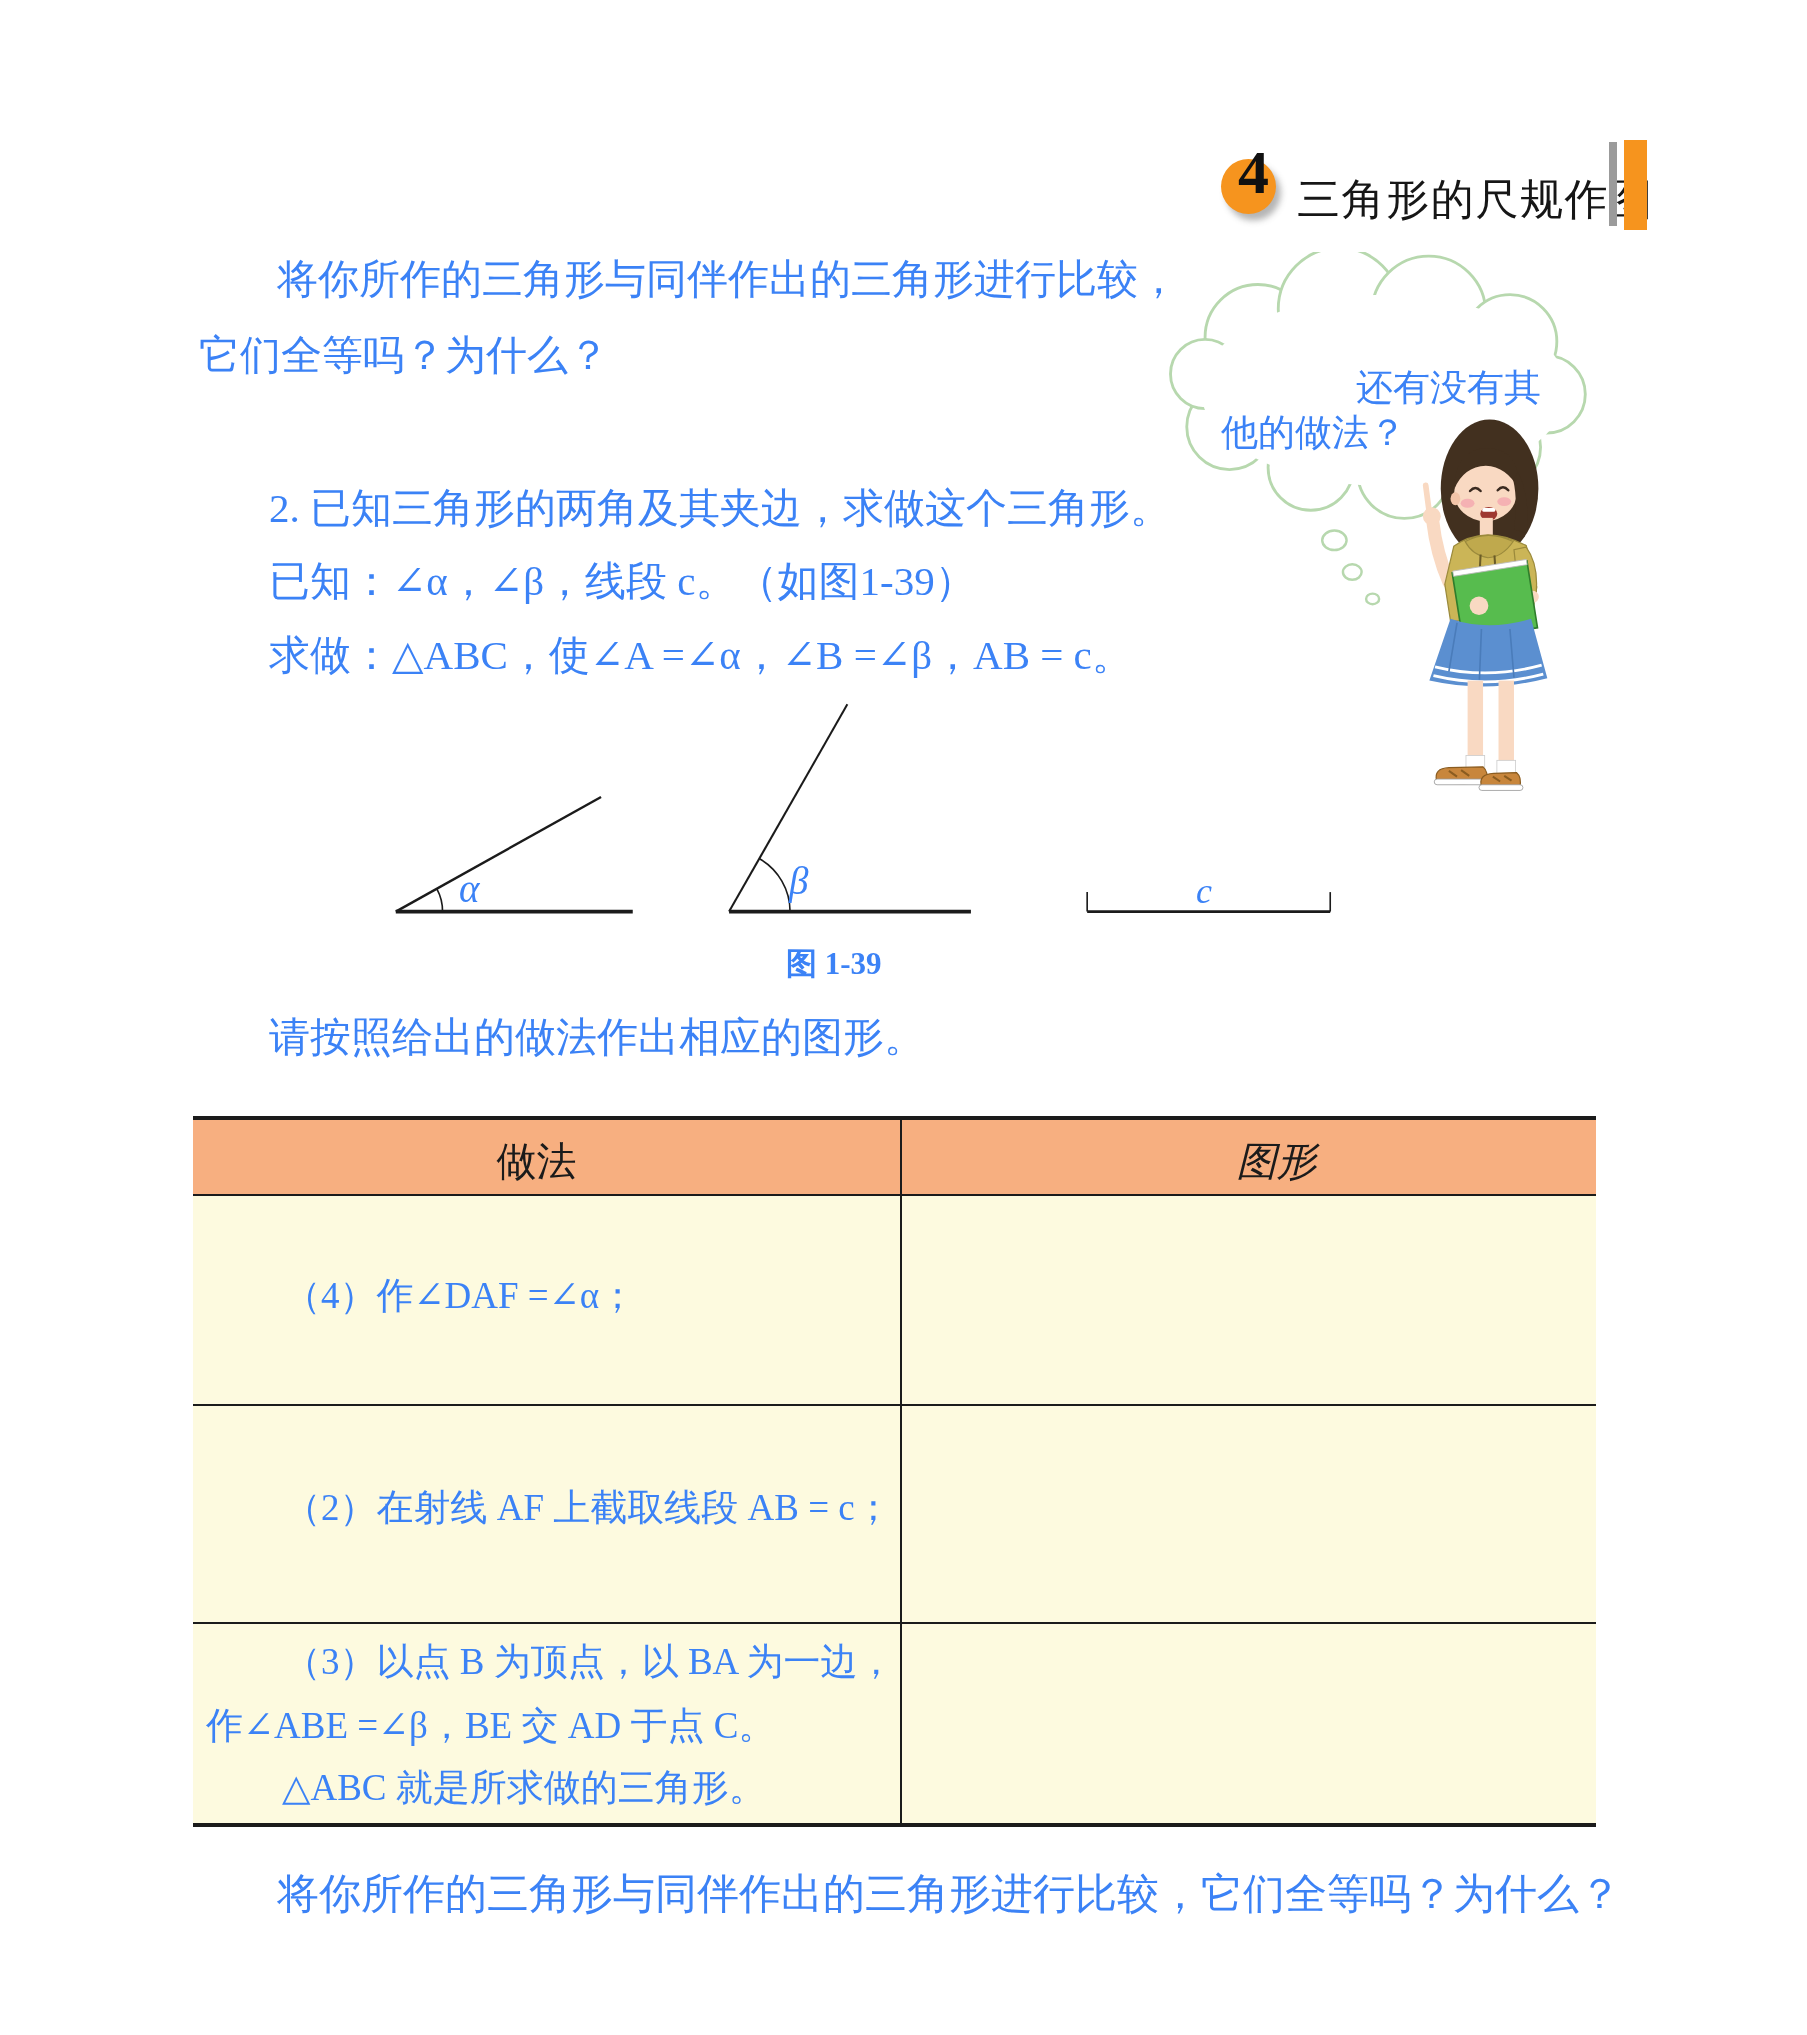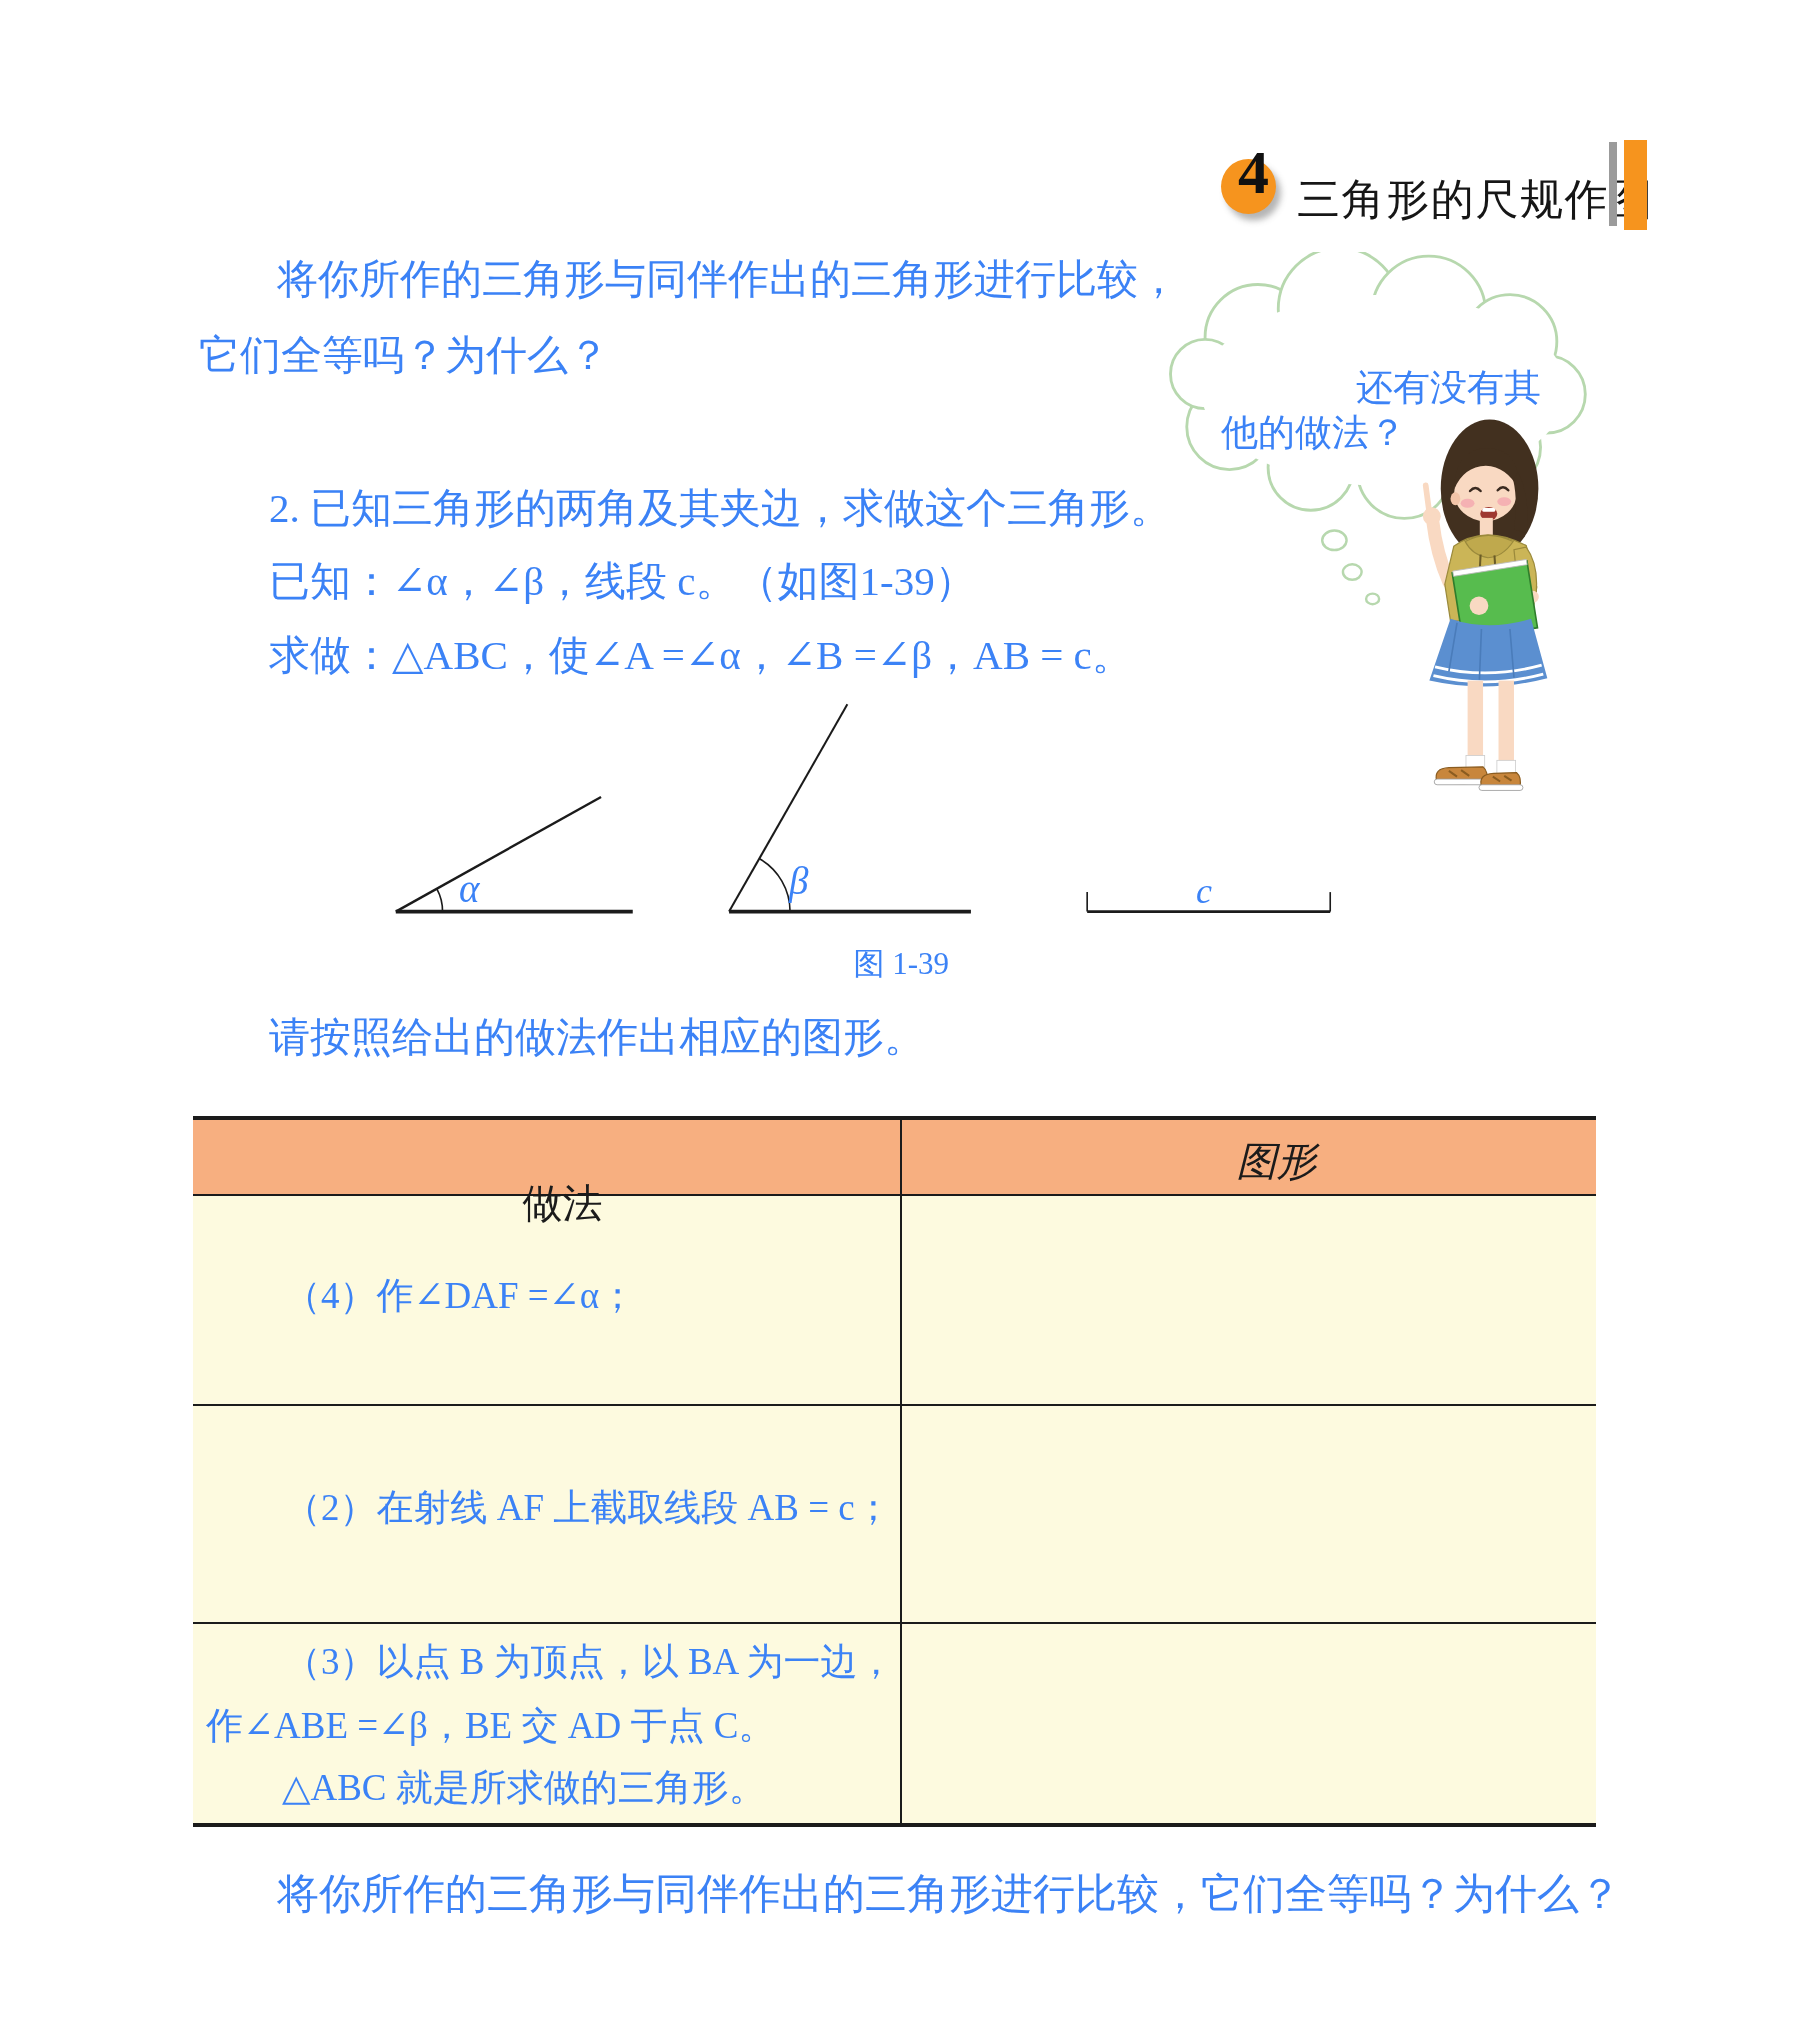--- a/index.html
+++ b/index.html
@@ -2,21 +2,21 @@
 <html style="font-size:6.5px"><head>
 <meta charset="utf-8">
 <style>
   html,body{margin:0;padding:0;background:#ffffff;}
   #page{position:relative;width:1808px;height:2558px;background:#ffffff;overflow:hidden;
         font-family:"Liberation Serif","DejaVu Serif",serif;color:#1b1b1b;}
   .line{position:absolute;white-space:nowrap;font-family:"Liberation Serif","DejaVu Serif",serif;color:#3b82f6;}
   .fs100{font-size:41px;line-height:1.15;}
   .fs92{font-size:37px;line-height:1.15;}
   .ital{font-style:italic;}
-  .center{text-align:right;}
+  .center{text-align:left;font-weight:bold;}
   
   #unit-circle{position:absolute;left:1221px;top:159px;width:55px;height:55px;border-radius:50%;
                background:#F6941E;box-shadow:4.9px 6.5px 6.5px rgba(90,90,90,.45);}
   #unit-num{position:absolute;left:1226px;top:137px;width:55px;text-align:center;
             font-size:62px;font-weight:bold;color:#111;}
   #chapter-title{position:absolute;left:1297px;top:171px;font-size:43px;letter-spacing:1.6px;color:#161616;}
   #bar-gray{position:absolute;left:1609px;top:142px;width:8.1px;height:84px;background:#9B9B9B;}
   #bar-orange{position:absolute;left:1624px;top:140px;width:23px;height:90px;background:#F6941E;}
   
   #worktable{position:absolute;left:193px;top:1116px;width:1403px;height:711px;}
@@ -153,21 +153,21 @@
 
   <div id="worktable">
     <div class="tborder" style="left:0;top:0;width:1403px;height:4.1px;"></div>
     <div id="t-header"></div>
     <div class="tborder" style="left:0;top:78px;width:1403px;height:4.1px;"></div>
     <div id="t-body"></div>
     <div class="tborder" style="left:0;top:288px;width:1403px;height:2px;"></div>
     <div class="tborder" style="left:0;top:506px;width:1403px;height:2px;"></div>
     <div class="tborder" style="left:0;top:707px;width:1403px;height:4.1px;"></div>
     <div id="t-coldiv"></div>
-    <div class="hlabel" style="left:288px;margin-top:42px;">做法</div>
+    <div class="hlabel" style="left:262px;">做法</div>
     <div class="hlabel" style="left:1002px;font-style:italic;">图形</div>
   </div>
   <div class="line fs92" style="left:284px;top:1275px;">（4）作∠DAF =∠α；</div>
   <div class="line fs92" style="left:284px;top:1487px;">（2）在射线 AF 上截取线段 AB = c；</div>
   <div class="line fs92" style="left:284px;top:1641px;">（3）以点 B 为顶点，以 BA 为一边，</div>
   <div class="line fs92" style="left:206px;top:1705px;">作∠ABE =∠β，BE 交 AD 于点 C。</div>
   <div class="line fs92" style="left:282px;top:1767px;">△ABC 就是所求做的三角形。</div>
 
   <div class="line" style="left:277px;top:1866px;font-size:42px;text-align:right;">将你所作的三角形与同伴作出的三角形进行比较，它们全等吗？为什么？</div>
 

